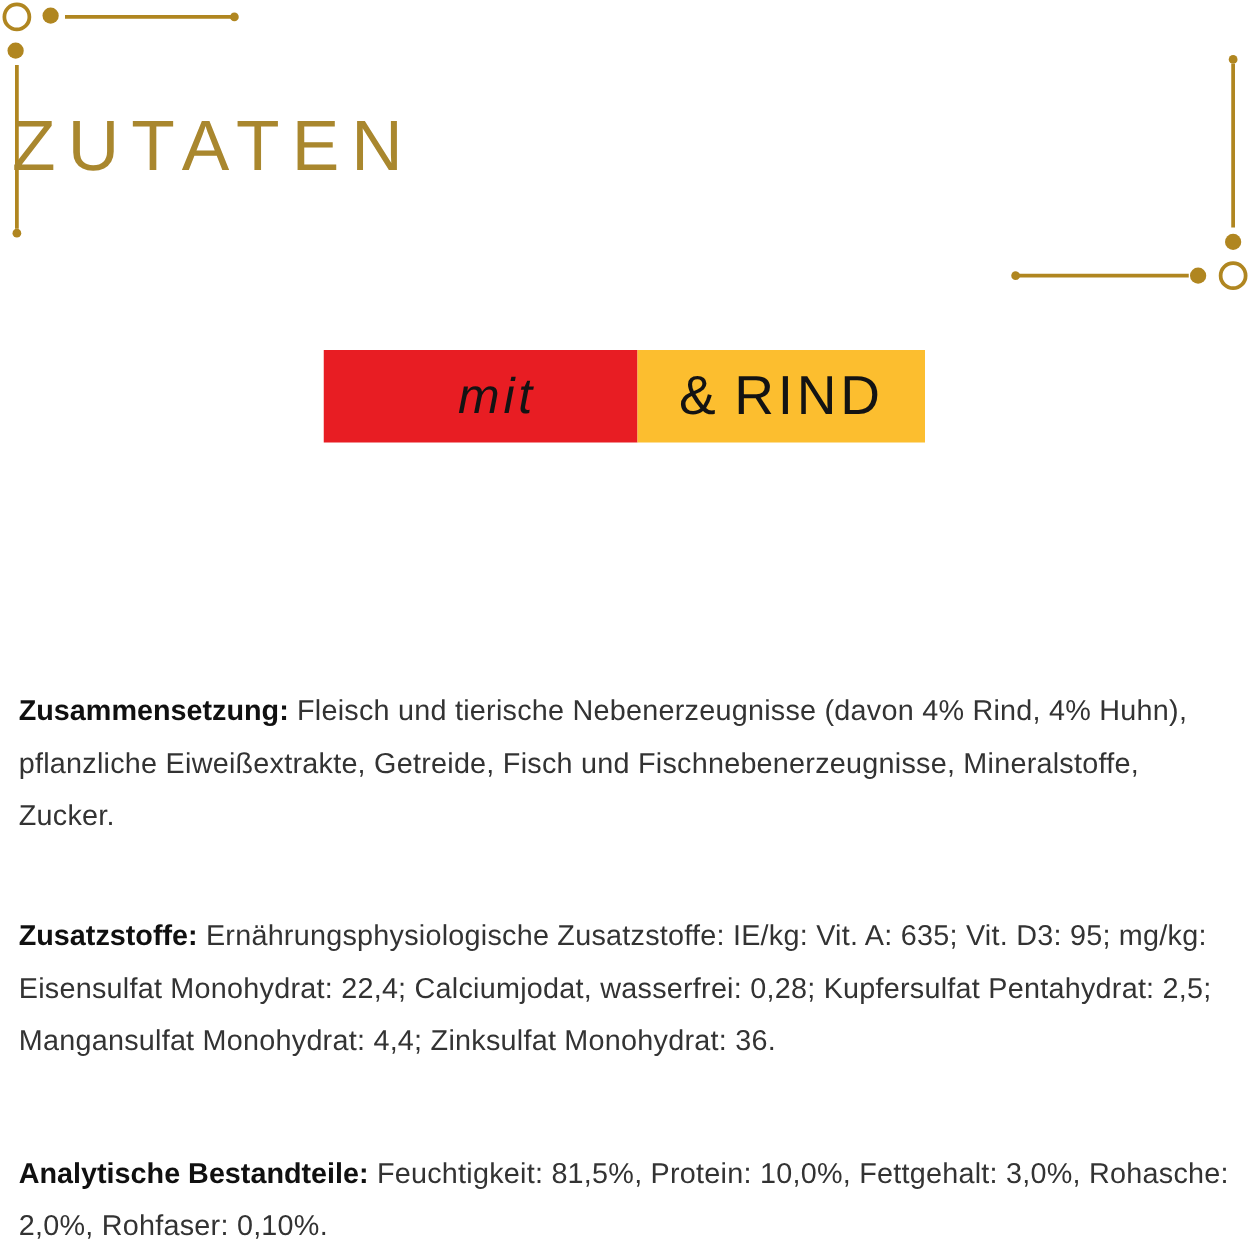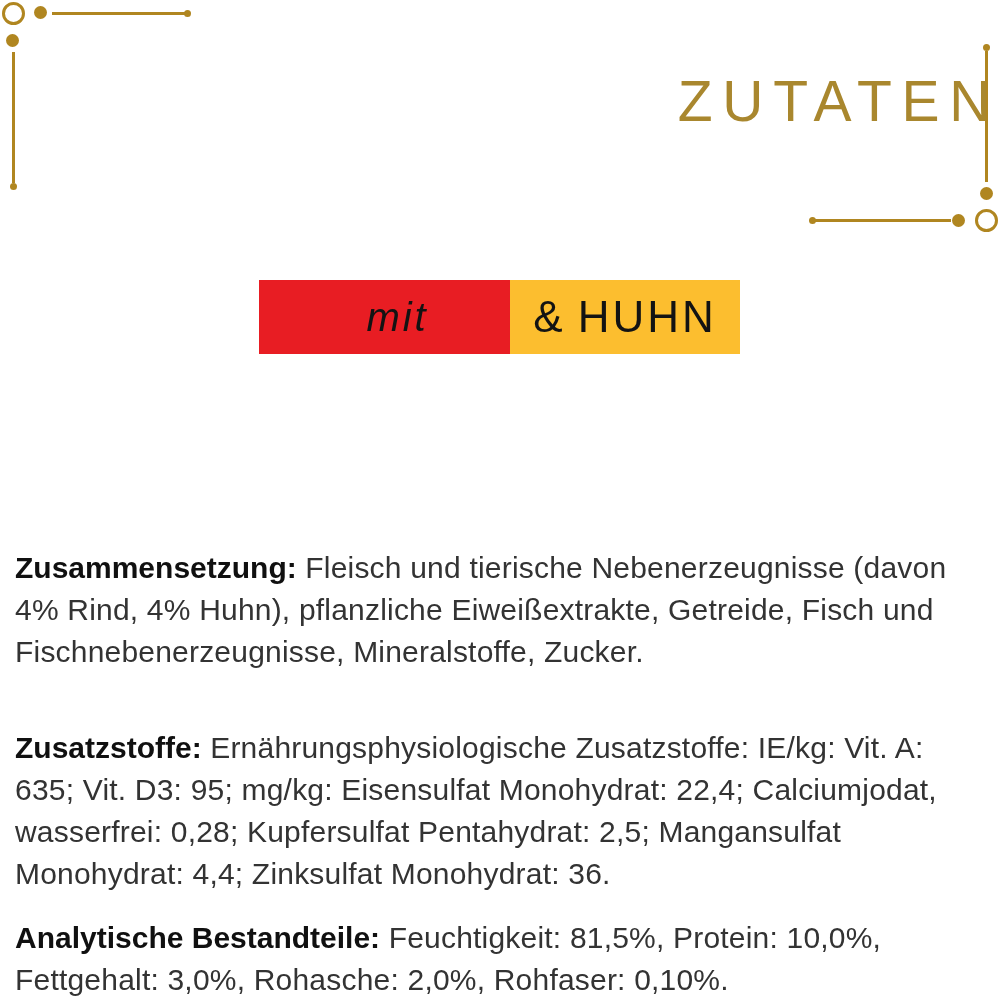--- a/index.html
+++ b/index.html
@@ -13,23 +13,23 @@
   }
 
   
   .deco-dot  { position: absolute; background: #B08620; border-radius: 50%; }
   .deco-line { position: absolute; background: #B08620; }
   .deco-ring { position: absolute; border: 3px solid #B08620; border-radius: 50%; background: transparent; box-sizing: border-box; }
 
   
   .title {
     position: absolute;
-    top: 68px; left: 0; right: 0;
+    top: 84px; left: 0; right: 0;
     margin: 0;
-    text-align: right;
+    text-align: left;
     text-indent: 0.17em;
     font-size: 57px;
     font-weight: 400;
     letter-spacing: 0.17em;
     color: #A9872E;
   }
 
   
   .banner {
     position: absolute;
@@ -54,21 +54,21 @@
   }
   .banner .mit { font-style: italic; font-size: 40px; letter-spacing: 3px; }
   .banner .flavor { letter-spacing: 3px; }
   .banner .amp { letter-spacing: 0; }
 
   
   .para {
     position: absolute;
     left: 15px; right: 10px;
     margin: 0;
-    font-size: 30px;
+    font-size: 23px;
     line-height: 42px;
     letter-spacing: 0.2px;
     color: #333333;
     font-weight: 400;
   }
   .para strong { font-weight: 700; color: #101010; letter-spacing: 0; }
   .para-composition { top: 547px; }
   .para-additives   { top: 700px; margin-top: 27px; }
   .para-analytical  { top: 917px; }
 </style>
@@ -98,21 +98,21 @@
   </div>
 
   <h1 class="title">ZUTATEN</h1>
 
   <div class="banner">
     <div class="banner-red">
       <span class="mit">mit</span>
     </div>
     <div class="banner-yellow">
       <span class="amp">&amp;</span>
-      <span class="flavor">HUHN</span>
+      <span class="flavor">RIND</span>
     </div>
   </div>
 
   <p class="para para-composition">
     <strong>Zusammensetzung:</strong>
     <span>Fleisch und tierische Nebenerzeugnisse (davon 4% Rind, 4% Huhn), pflanzliche Eiweißextrakte, Getreide, Fisch und Fischnebenerzeugnisse, Mineralstoffe, Zucker.</span>
   </p>
 
   <p class="para para-additives">
     <strong>Zusatzstoffe:</strong>

